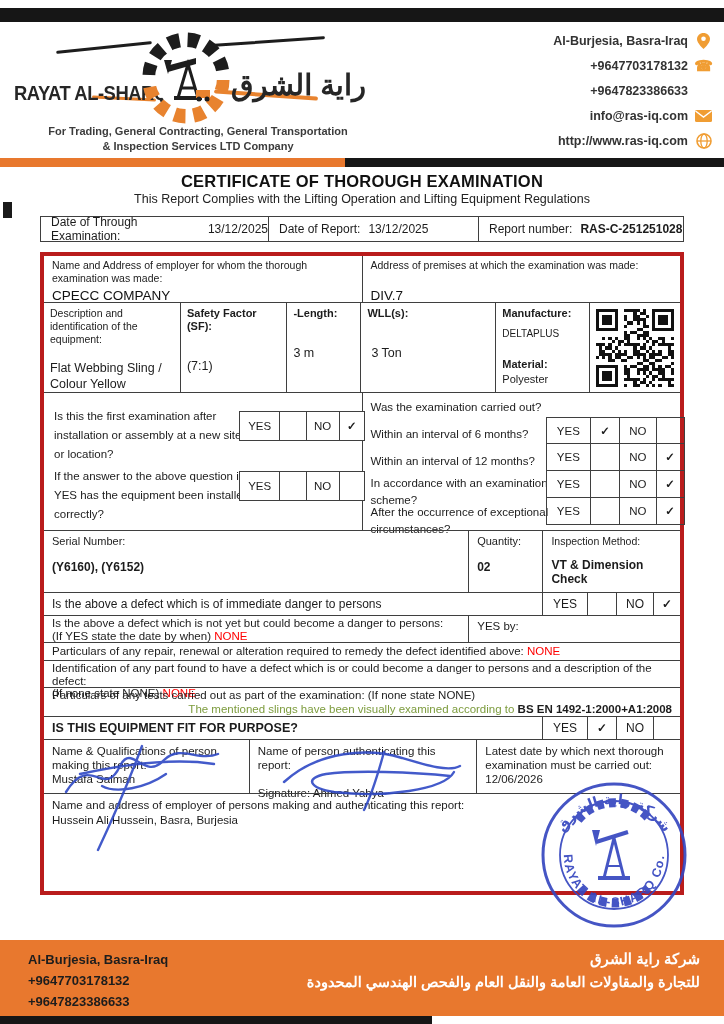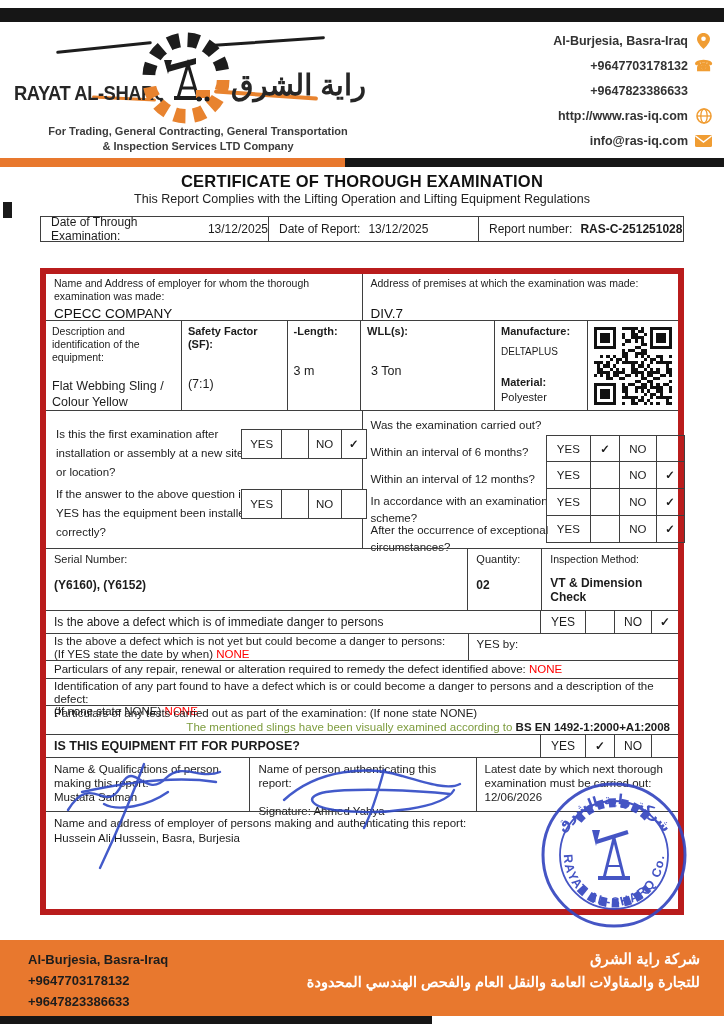--- a/index.html
+++ b/index.html
@@ -35,21 +35,21 @@
   .title-sub { position:absolute; left:0; top:192px; width:724px; text-align:center; font-size:12.5px; color:#222; }
 
   
   .date-table { position:absolute; left:40px; top:216px; width:644px; height:26px; display:flex; border:1px solid #3f3f3f; font-size:12px; }
   .date-cell { display:flex; align-items:center; padding-left:10px; gap:8px; border-right:1px solid #3f3f3f; }
   .date-cell:last-child { border-right:none; }
   .dc1 { width:228px; } .dc2 { width:210px; } .dc3 { width:204px; }
   .b { font-weight:bold; }
 
   
-  .main { position:absolute; left:40px; top:268px; width:644px; border:6px solid #b91c1c; }
+  .main { position:absolute; left:40px; top:252px; width:644px; border:4px solid #b91c1c; }
   .row { position:relative; border-top:1px solid #3f3f3f; display:flex; }
   .row:first-child { border-top:none; }
   .cell { position:relative; border-right:1px solid #3f3f3f; }
   .cell.last { border-right:none; }
   .lab { font-size:10.5px; color:#222; line-height:13px; }
   .val-lg { font-size:13.5px; color:#111; }
 
   .r1 { height:46px; }
   .r1 .cell { padding:3px 8px; }
   .c1a { width:322px; } .c1b { width:321px; }
@@ -181,35 +181,35 @@
       </div>
       <div class="c-row">
         <span>+9647703178132</span>
         <span class="c-ico">☎</span>
       </div>
       <div class="c-row">
         <span>+9647823386633</span>
         <span class="c-ico"></span>
       </div>
       <div class="c-row">
+        <span>info@ras-iq.com</span>
+        <span class="c-ico">
+          <svg width="17" height="12" viewBox="0 0 17 12">
+              <rect x="0" y="0" width="17" height="12" rx="1.5" fill="#f09d33"></rect>
+              <path d="M0.5,1 L8.5,7 L16.5,1" fill="none" stroke="#fff" stroke-width="1.4"></path>
+            </svg>
+        </span>
+      </div>
+      <div class="c-row">
         <span>http://www.ras-iq.com</span>
         <span class="c-ico">
           <svg width="16" height="16" viewBox="0 0 16 16">
               <circle cx="8" cy="8" r="7" fill="none" stroke="#f09d33" stroke-width="1.6"></circle>
               <ellipse cx="8" cy="8" rx="3.2" ry="7" fill="none" stroke="#f09d33" stroke-width="1.3"></ellipse>
               <line x1="1" y1="8" x2="15" y2="8" stroke="#f09d33" stroke-width="1.3"></line>
-            </svg>
-        </span>
-      </div>
-      <div class="c-row">
-        <span>info@ras-iq.com</span>
-        <span class="c-ico">
-          <svg width="17" height="12" viewBox="0 0 17 12">
-              <rect x="0" y="0" width="17" height="12" rx="1.5" fill="#f09d33"></rect>
-              <path d="M0.5,1 L8.5,7 L16.5,1" fill="none" stroke="#fff" stroke-width="1.4"></path>
             </svg>
         </span>
       </div>
     </div>
   </div>
 
   <div class="divider">
     <div class="div-orange"></div>
     <div class="div-black"></div>
   </div>

